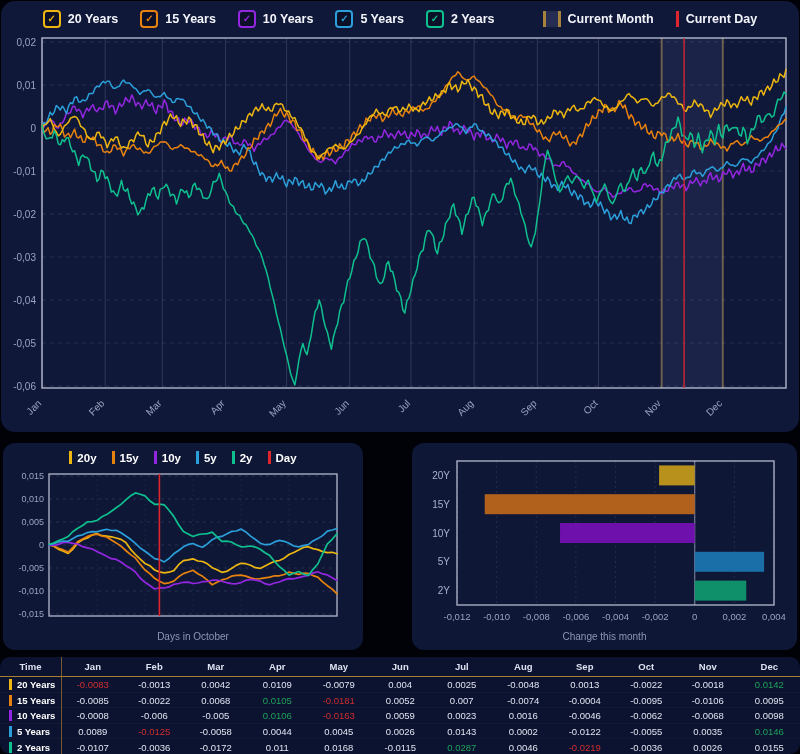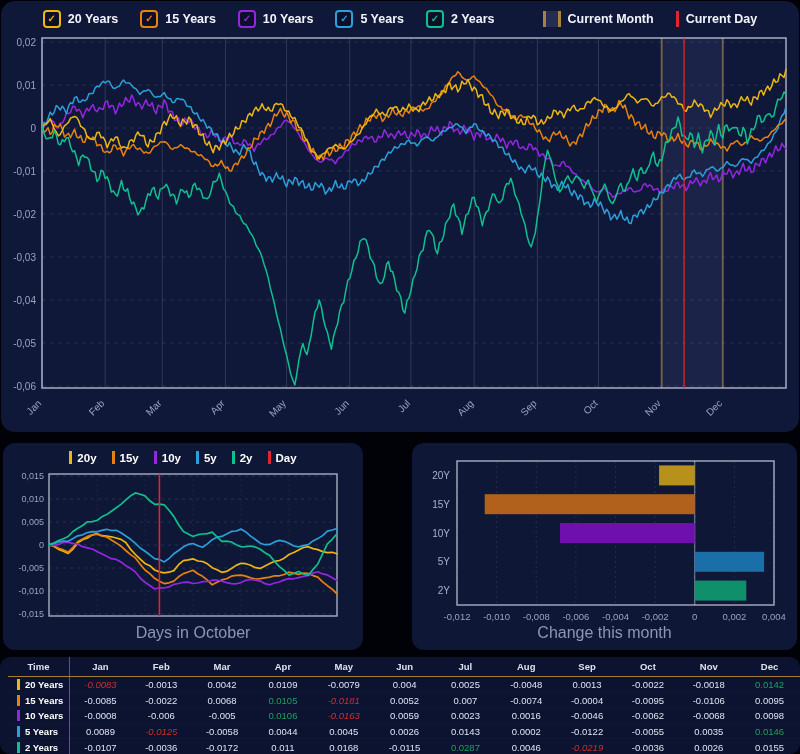--- a/index.html
+++ b/index.html
@@ -21,30 +21,30 @@
   .band-swatch{width:12px;height:16px;background:#262d52;}
   .line-swatch{width:3px;height:16px;}
   #top-svg{position:absolute;left:1px;top:27px;width:796px;height:404px;}
   .oct-legend{position:absolute;top:8px;left:0;width:100%;display:flex;justify-content:center;
               align-items:center;gap:15px;}
   .oct-item{display:flex;align-items:center;gap:5px;cursor:pointer;}
   .oct-bar{width:3px;height:13px;}
   .oct-label{font-size:11.5px;font-weight:bold;color:#fff;}
   #oct-svg{position:absolute;left:0;top:26px;width:360px;height:165px;}
   #bar-svg{position:absolute;left:0;top:10px;width:385px;height:180px;}
-  .axis-title{position:absolute;color:#8e96b4;font-size:16px;text-align:center;}
+  .axis-title{position:absolute;color:#8e96b4;font-size:10px;text-align:center;}
   .oct-title{left:46px;width:288px;bottom:8px;}
   .bar-title{left:34px;width:317px;bottom:8px;}
-  .t-row{display:grid;grid-template-columns:62px repeat(12,1fr);align-items:center;height:100%;margin-left:8px;}
+  .t-row{display:grid;grid-template-columns:62px repeat(12,1fr);align-items:center;height:100%;}
   .t-head{border-bottom:1px solid rgba(205,150,40,.8);}
   .t-h{text-align:center;font-weight:bold;font-size:9.5px;color:#dde2f0;}
   .t-h.time{border-right:1px solid rgba(205,150,40,.55);height:100%;display:flex;
             align-items:center;justify-content:center;}
   .t-c{text-align:center;font-size:9.5px;color:#dfe3f0;}
-  .t-c.v-red{color:#cf2e2e;font-style:italic;}
+  .t-c.v-red{color:#cf2e2e;}
   .t-c.v-green{color:#1fa25a;}
   .t-label{display:flex;align-items:center;gap:5px;padding-left:9px;font-weight:bold;font-size:9.5px;
            color:#fff;height:100%;border-right:1px solid rgba(205,150,40,.55);box-sizing:border-box;}
   .t-label .bar{width:3px;height:11px;flex:0 0 3px;}
   .t-datarow{border-top:1px solid rgba(255,255,255,.025);}
 </style>
 </head>
 <body>
 
 <div class="page">

